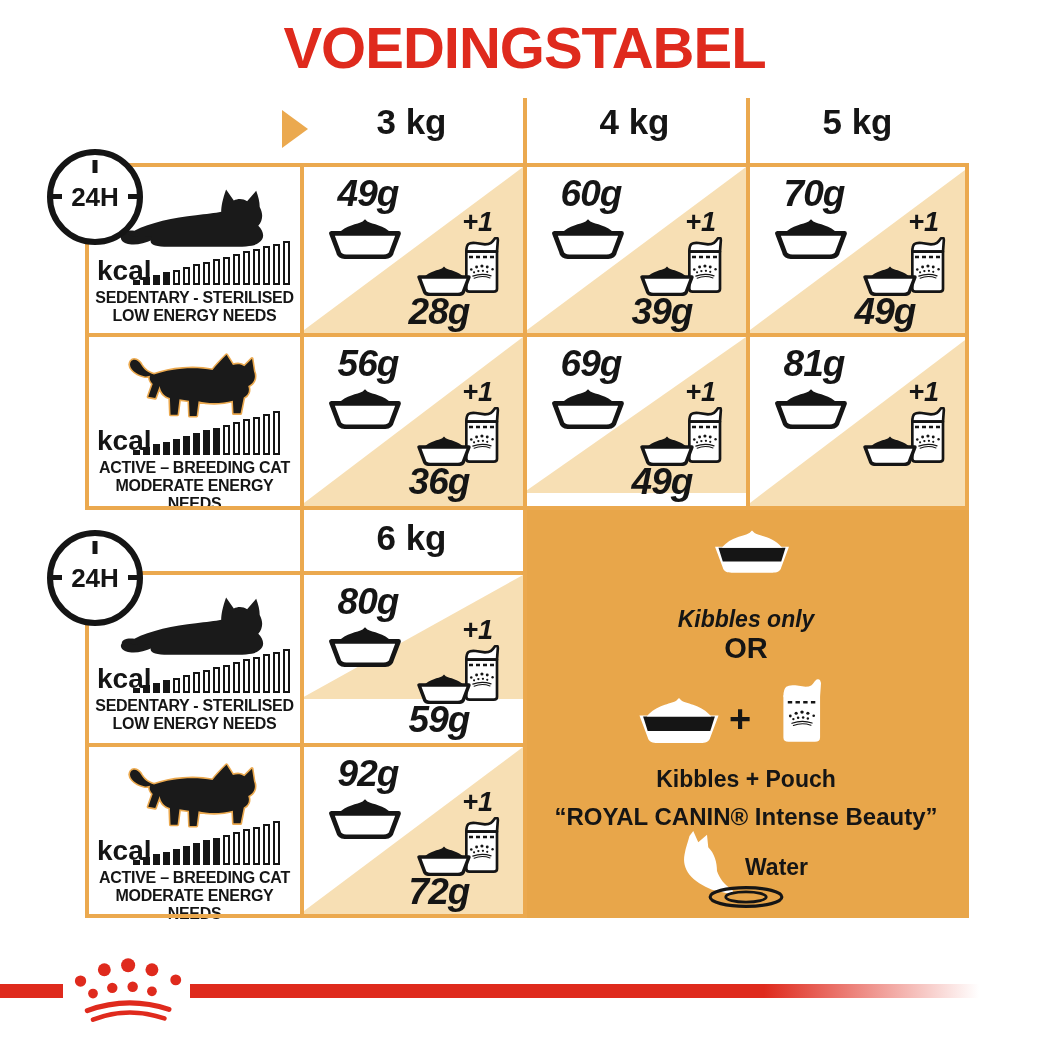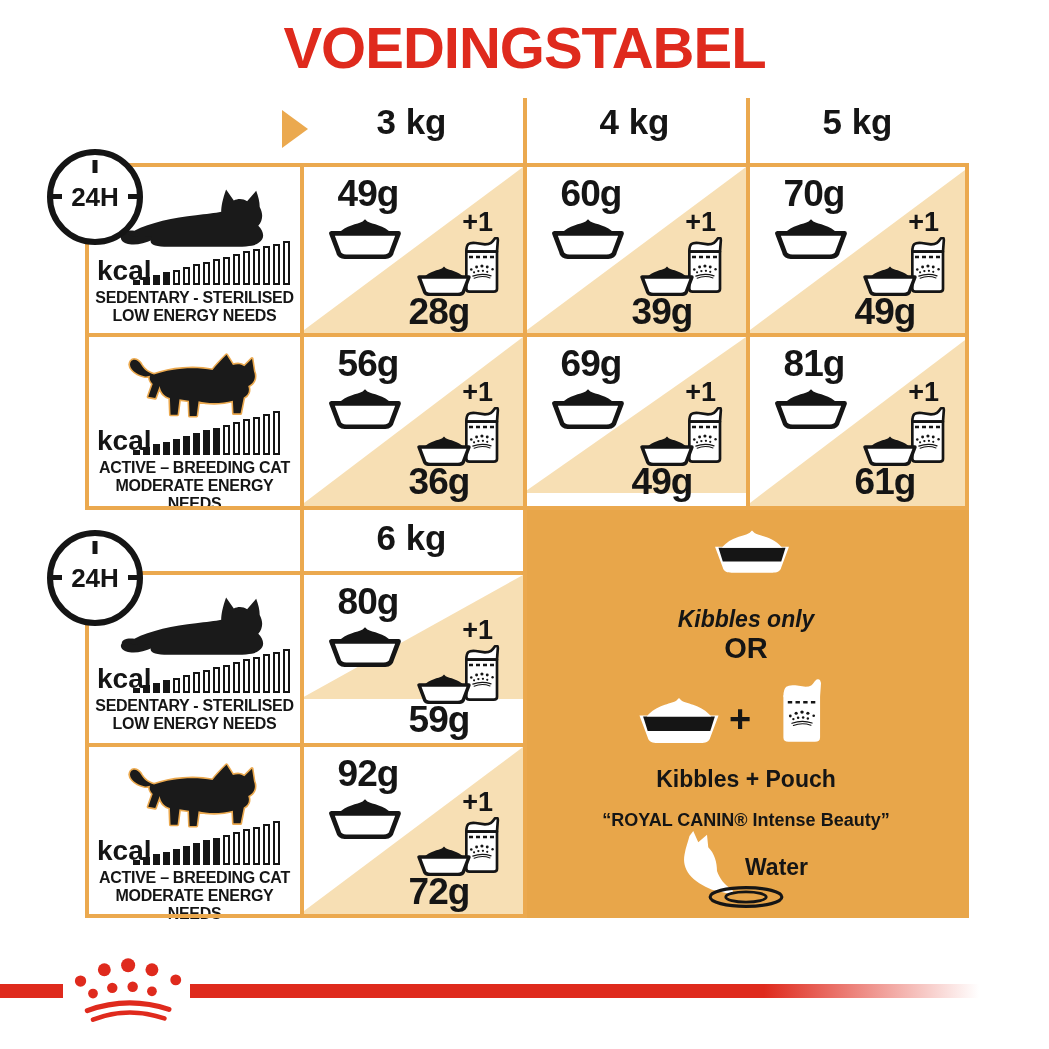--- a/index.html
+++ b/index.html
@@ -24,21 +24,21 @@
   .labelcell .cat{position:absolute;left:24px;top:14px;width:166px;height:70px;}
   .labelcell .kcal{position:absolute;left:8px;top:90px;font-size:28px;font-weight:bold;line-height:1;}
   .kcal-bars{position:absolute;left:44px;top:72px;height:46px;display:flex;align-items:flex-end;gap:3px;}
   .kcal-bars .bar{width:7px;box-sizing:border-box;border:2px solid #151515;background:#fff;}
   .kcal-bars .bar.filled{background:#151515;}
   .labelcell .l1{position:absolute;left:-2px;top:122px;width:215px;text-align:center;
                  font-size:16px;font-weight:bold;letter-spacing:-0.3px;}
   .labelcell .l2{position:absolute;left:-2px;top:140px;width:215px;text-align:center;
                  font-size:16px;font-weight:bold;letter-spacing:-0.3px;}
   
-  .cell{width:223px;}
+  .cell{width:223px;font-style:italic;}
   .cell .tri{position:absolute;inset:0;background:#F7DFB4;
              clip-path:polygon(100% 0,100% 100%,0 100%);}
   .cell .qty1{position:absolute;left:16px;top:6px;width:104px;text-align:center;
               font-size:37px;font-weight:bold;letter-spacing:-1px;}
   .cell .bowl1{position:absolute;left:26px;top:50px;width:78px;height:42px;}
   .cell .plus1{position:absolute;right:30px;top:40px;font-size:27px;font-weight:bold;}
   .cell .pouch{position:absolute;right:22px;top:70px;width:40px;height:56px;}
   .cell .bowl2{position:absolute;right:50px;top:98px;width:58px;height:31px;z-index:1;}
   .cell .qty2{position:absolute;right:28px;top:124px;width:112px;text-align:center;
               font-size:37px;font-weight:bold;letter-spacing:-1px;z-index:1;}
@@ -323,21 +323,20 @@
     <svg class="bowl1">
         <use href="#sym-bowl"></use>
       </svg>
     <div class="plus1">+1</div>
     <svg class="pouch">
         <use href="#sym-pouch"></use>
       </svg>
     <svg class="bowl2">
         <use href="#sym-bowl"></use>
       </svg>
-    <div class="qty2">61g</div>
   </div>
   <div class="abs cell" style="left:300px;top:575px;height:124px;">
     <div class="tri"></div>
     <div class="qty1">80g</div>
     <svg class="bowl1">
         <use href="#sym-bowl"></use>
       </svg>
     <div class="plus1">+1</div>
     <svg class="pouch">
         <use href="#sym-pouch"></use>
@@ -370,21 +369,21 @@
     <div class="c" style="top:96px;font-size:23px;font-style:italic;">Kibbles only</div>
     <div class="c" style="top:122px;font-size:29px;">OR</div>
     <svg class="abs" style="left:110px;top:184px;width:92px;height:54px;">
         <use href="#sym-bowl-inv"></use>
       </svg>
     <div class="abs" style="left:206px;top:188px;font-size:38px;font-weight:bold;">+</div>
     <svg class="abs pouch-solid" style="left:256px;top:168px;width:44px;height:66px;">
         <use href="#sym-pouch"></use>
       </svg>
     <div class="c" style="top:256px;font-size:23px;">Kibbles + Pouch</div>
-    <div class="c" style="top:300px;font-size:18px;">“ROYAL CANIN® Intense Beauty”</div>
+    <div class="c" style="top:293px;font-size:24px;">“ROYAL CANIN® Intense Beauty”</div>
     <svg class="abs" style="left:152px;top:316px;width:64px;height:70px;">
         <use href="#sym-cat-drink"></use>
       </svg>
     <div class="abs" style="left:222px;top:344px;font-size:23px;font-weight:bold;">Water</div>
     <svg class="abs" style="left:184px;top:374px;width:78px;height:26px;">
         <use href="#sym-ripples"></use>
       </svg>
   </div>
 
   <div class="abs stripe" style="left:0;top:984px;width:63px;height:14px;"></div>

